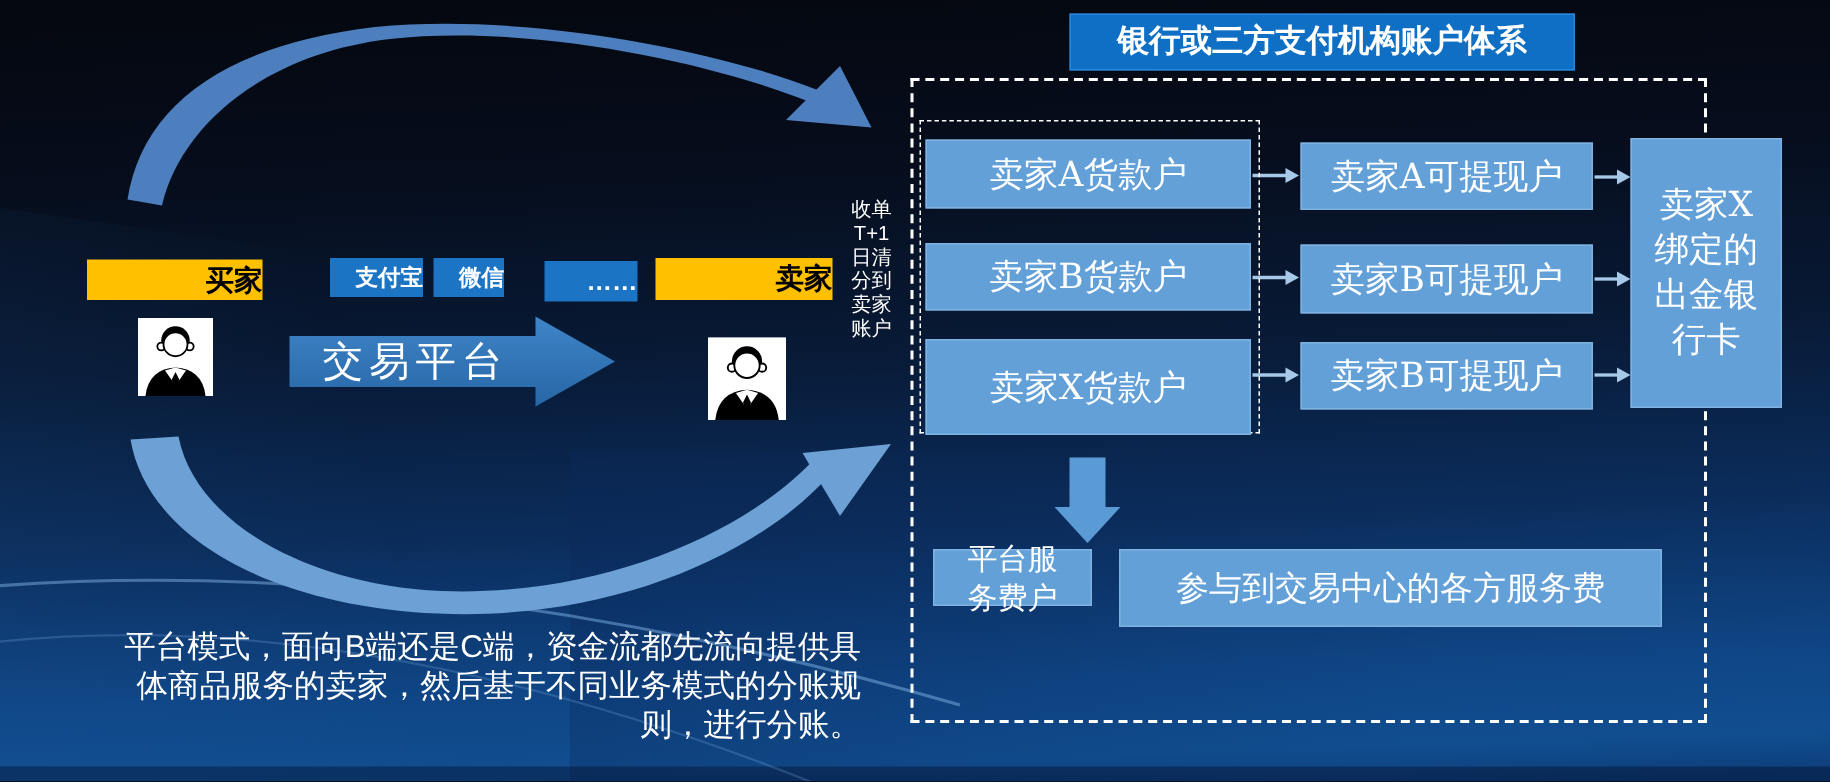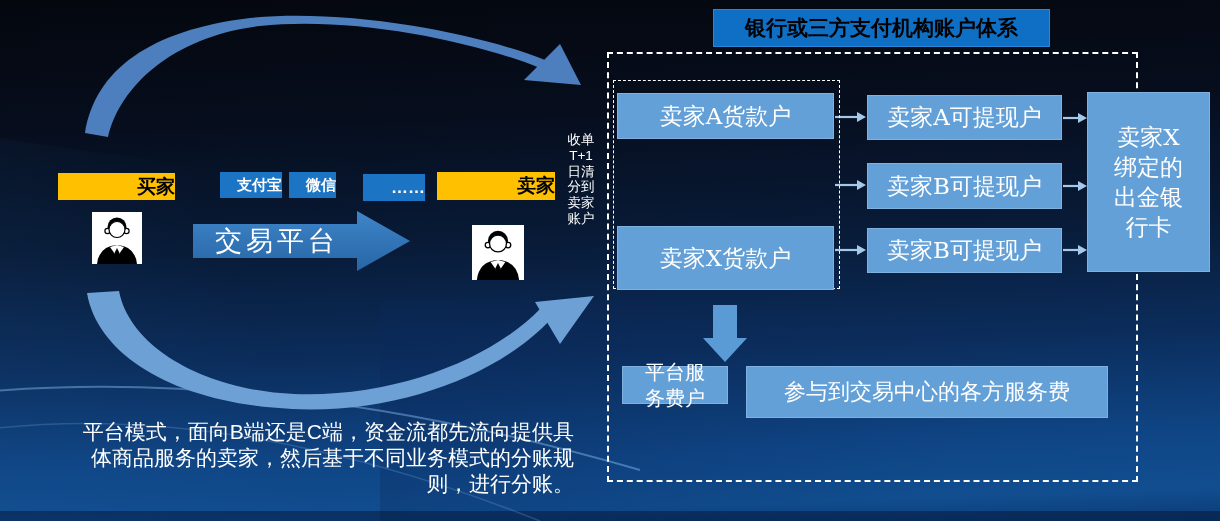--- a/index.html
+++ b/index.html
@@ -35,21 +35,21 @@
   .connector-head{fill:var(--connector-blue);}
   .down-arrow{fill:var(--down-arrow-blue);}
   .abs{position:absolute;z-index:2;}
   .tag{display:flex;align-items:center;justify-content:flex-end;}
   .buyer,.seller{background:var(--accent-orange);color:#000;font-weight:bold;font-size:19px;}
   .pay{background:var(--primary-blue);color:#fff;font-weight:bold;font-size:15px;}
   .persona{background:#fff;}
   .persona svg{display:block;width:100%;height:100%;}
   .platform-label{color:#fff;font-size:27px;font-family:"DejaVu Serif",serif;letter-spacing:4px;text-align:center;}
   .clearing{color:#fff;font-weight:normal;font-size:13.5px;line-height:15.8px;text-align:center;}
-  .header-box{background:var(--header-blue);color:#000000;font-weight:bold;font-size:21px;text-align:center;
+  .header-box{background:var(--header-blue);color:#ffffff;font-weight:bold;font-size:21px;text-align:center;
     border:1px solid #2a87d8;}
   .dashed-outer{border:2px dashed #fff;}
   .dashed-inner{border:1.5px dashed #fff;}
   .acct{background:var(--account-blue);border:1px solid var(--account-border);color:#fff;
     font-family:"DejaVu Serif",serif;font-size:23px;display:flex;align-items:center;justify-content:center;}
   .bank-card{line-height:30px;text-align:center;}
   .bank-card .inner{width:80px;word-break:break-all;}
   .fee{line-height:26px;font-size:20px;text-align:center;}
   .fee .inner{width:66px;word-break:break-all;}
   .service-note{font-size:22px;}
@@ -170,27 +170,28 @@
     <div>卖家</div>
     <div>账户</div>
   </div>
 
   <div class="abs header-box" style="left:713px;top:9px;width:337px;height:38px;line-height:36px;">银行或三方支付机构账户体系</div>
 
   <div class="abs dashed-outer" style="left:607px;top:52px;width:531px;height:430px;"></div>
   <div class="abs dashed-inner" style="left:613px;top:80px;width:227px;height:209px;"></div>
 
   <div class="abs acct" style="left:617px;top:93px;width:217px;height:46px;">卖家A货款户</div>
+  <div class="abs acct" style="left:617px;top:162px;width:217px;height:45px;">卖家B货款户</div>
   <div class="abs acct" style="left:617px;top:226px;width:217px;height:64px;">卖家X货款户</div>
 
   <div class="abs acct" style="left:867px;top:95px;width:195px;height:45px;">卖家A可提现户</div>
   <div class="abs acct" style="left:867px;top:163px;width:195px;height:46px;">卖家B可提现户</div>
   <div class="abs acct" style="left:867px;top:228px;width:195px;height:45px;">卖家B可提现户</div>
 
-  <div class="abs acct bank-card" style="left:1087px;top:92px;width:123px;height:180px;">
+  <div class="abs acct bank-card" style="left:1087px;top:92px;width:101px;height:180px;">
     <div class="inner">卖家X绑定的出金银行卡</div>
   </div>
 
   <div class="abs acct fee" style="left:622px;top:366px;width:106px;height:38px;">
     <div class="inner">平台服务费户</div>
   </div>
   <div class="abs acct service-note" style="left:746px;top:366px;width:362px;height:52px;">参与到交易中心的各方服务费</div>
 
   <div class="abs caption" style="left:62px;top:419px;width:512px;text-align:right;">平台模式，面向B端还是C端，资金流都先流向提供具体商品服务的卖家，然后基于不同业务模式的分账规则，进行分账。</div>
 

